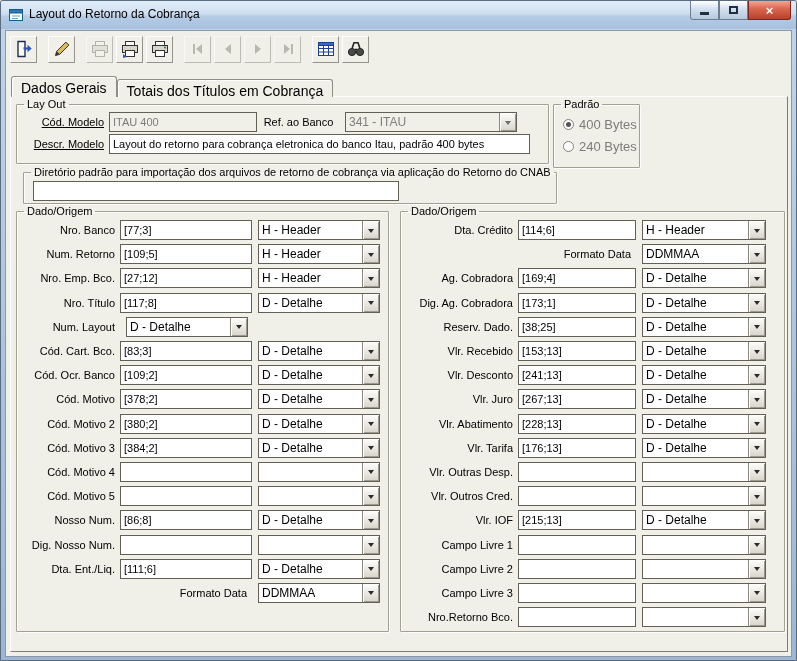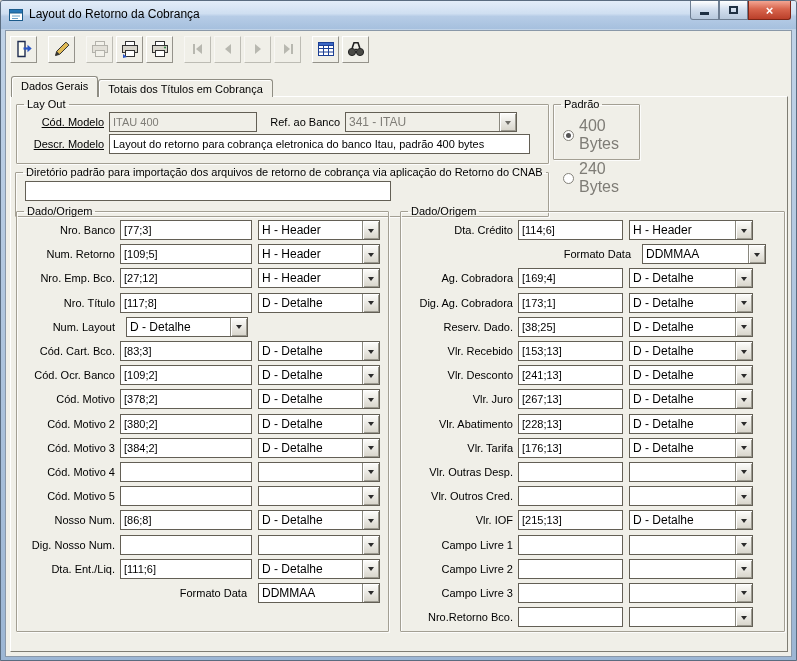--- a/index.html
+++ b/index.html
@@ -32,38 +32,38 @@
 
   
   .toolbar { position:absolute; left:4px; top:3px; height:30px; display:flex; align-items:center; gap:3px; }
   .tbtn { width:27px; height:27px; display:flex; align-items:center; justify-content:center;
     background:#f0efe8; border:1px solid; border-color:#ffffff #95938b #95938b #ffffff; }
   .tbtn.disabled { opacity:.55; }
   .tsep { width:5px; height:1px; }
 
   
   .tabstrip { position:absolute; left:5px; top:45px; display:flex; z-index:3; }
-  .tab { font-size:11px; padding:3px 9px 0; background:#f0efe8; white-space:nowrap;
+  .tab { font-size:14px; padding:3px 9px 0; background:#f0efe8; white-space:nowrap;
     border:1px solid #8f8d83; border-bottom:none; border-radius:3px 3px 0 0;
     box-shadow:inset 1px 1px 0 #fff; }
   .tab.inactive { height:18px; margin-top:3px; z-index:1; }
   .tab.active { height:21px; margin-top:0; z-index:4; position:relative; }
 
   
   .panel { position:absolute; left:4px; top:65px; width:778px; height:556px; background:#f0efe8;
     border:1px solid; border-color:#ffffff #7f7d73 #7f7d73 #ffffff; z-index:2; }
 
   
   fieldset { position:absolute; border:1px solid #a39f93; border-radius:1px;
     box-shadow:1px 1px 0 rgba(255,255,255,.8), inset 1px 1px 0 rgba(255,255,255,.8); }
   legend { font-size:11px; margin-left:7px; padding:0 3px; white-space:nowrap; }
 
   #gb-layout { left:5px; top:1px;  width:533px; height:66px; }
-  #gb-padrao { left:542px; top:1px; width:87px;  height:62px; }
-  #gb-dir    { left:4px; top:69px; width:534px; height:51px; }
+  #gb-padrao { left:542px; top:1px; width:87px;  height:70px; }
+  #gb-dir    { left:12px; top:69px; width:534px; height:38px; }
   #gb-left   { left:5px; top:108px; width:373px; height:427px; }
   #gb-right  { left:389px; top:108px; width:385px; height:427px; }
 
   .lbl { font-size:11px; color:#000; }
 
   .txtbox { height:20px; border:1px solid #635f55; background:#fff;
     font:11px "Liberation Sans", sans-serif; color:#000; padding:0 3px; }
   .txtbox.dis { background:#f0efe8; color:#7f7d77; }
 
   
@@ -74,45 +74,45 @@
     box-shadow:inset 1px 1px 0 #fff, inset -1px -1px 0 #9c9a90; }
   .fcombo .cbtn::after { content:""; width:0; height:0;
     border:3.5px solid transparent; border-top:4px solid #2b2b2b; margin-top:4px; }
   .fcombo.dis { background:#f0efe8; }
   .fcombo.dis .ctext { color:#7f7d77; }
   .fcombo.dis .cbtn::after { border-top-color:#6e6c66; }
 
   
   .lrow { display:flex; align-items:center; margin-top:2px; }
   .lrow .lab-cod   { width:92px; text-align:right; padding-right:5px; flex:none;text-decoration:underline; }
-  .lrow .lab-ref   { width:88px; text-align:right; padding-right:5px; flex:none; }
+  .lrow .lab-ref   { width:88px; text-align:center; padding-right:5px; flex:none; }
   .inp-modelo { width:148px; flex:none; }
   .cmb-banco  { width:172px; flex:none; }
   .inp-descr  { width:421px; flex:none; }
 
   
   .radio-row { display:flex; align-items:center; gap:5px; margin:7px 0 0 9px; }
   .radio { width:11px; height:11px; border-radius:50%; border:1px solid #84827a; background:#fff;
     display:inline-flex; align-items:center; justify-content:center; flex:none; }
   .radio.selected::after { content:""; width:5px; height:5px; border-radius:50%; background:#555; }
-  .radio-label { font-size:16px; color:#7e7c76; }
+  .radio-label { font-size:13px; color:#7e7c76; }
 
   
   .dir-input { display:block; width:366px; margin:3px 0 0 9px; }
 
   
   .rows { padding:1px 0 0 5px; }
   .frow { display:flex; align-items:center; height:24.2px; }
   .flbl { font-size:11px; text-align:right; width:98px; padding-right:5px; flex:none; }
   .flbl.wide { width:230px; }
   .ftxt { width:132px; flex:none; }
   .fcombo.orig { width:122px; margin-left:6px; flex:none; }
   #gb-right .flbl { width:112px; }
   #gb-right .flbl.wide { width:230px; }
-  #gb-right .ftxt { width:105px; }
+  #gb-right .ftxt { width:118px; }
   #gb-right .fcombo.orig { width:124px; margin-left:6px; }
 </style>
 </head>
 <body>
 
 <div class="window">
 
   <div class="titlebar">
     <svg class="app-icon" width="16" height="16">
       <rect x="1.5" y="2.5" width="13" height="11" fill="#fff" stroke="#1a5a8a"></rect>

